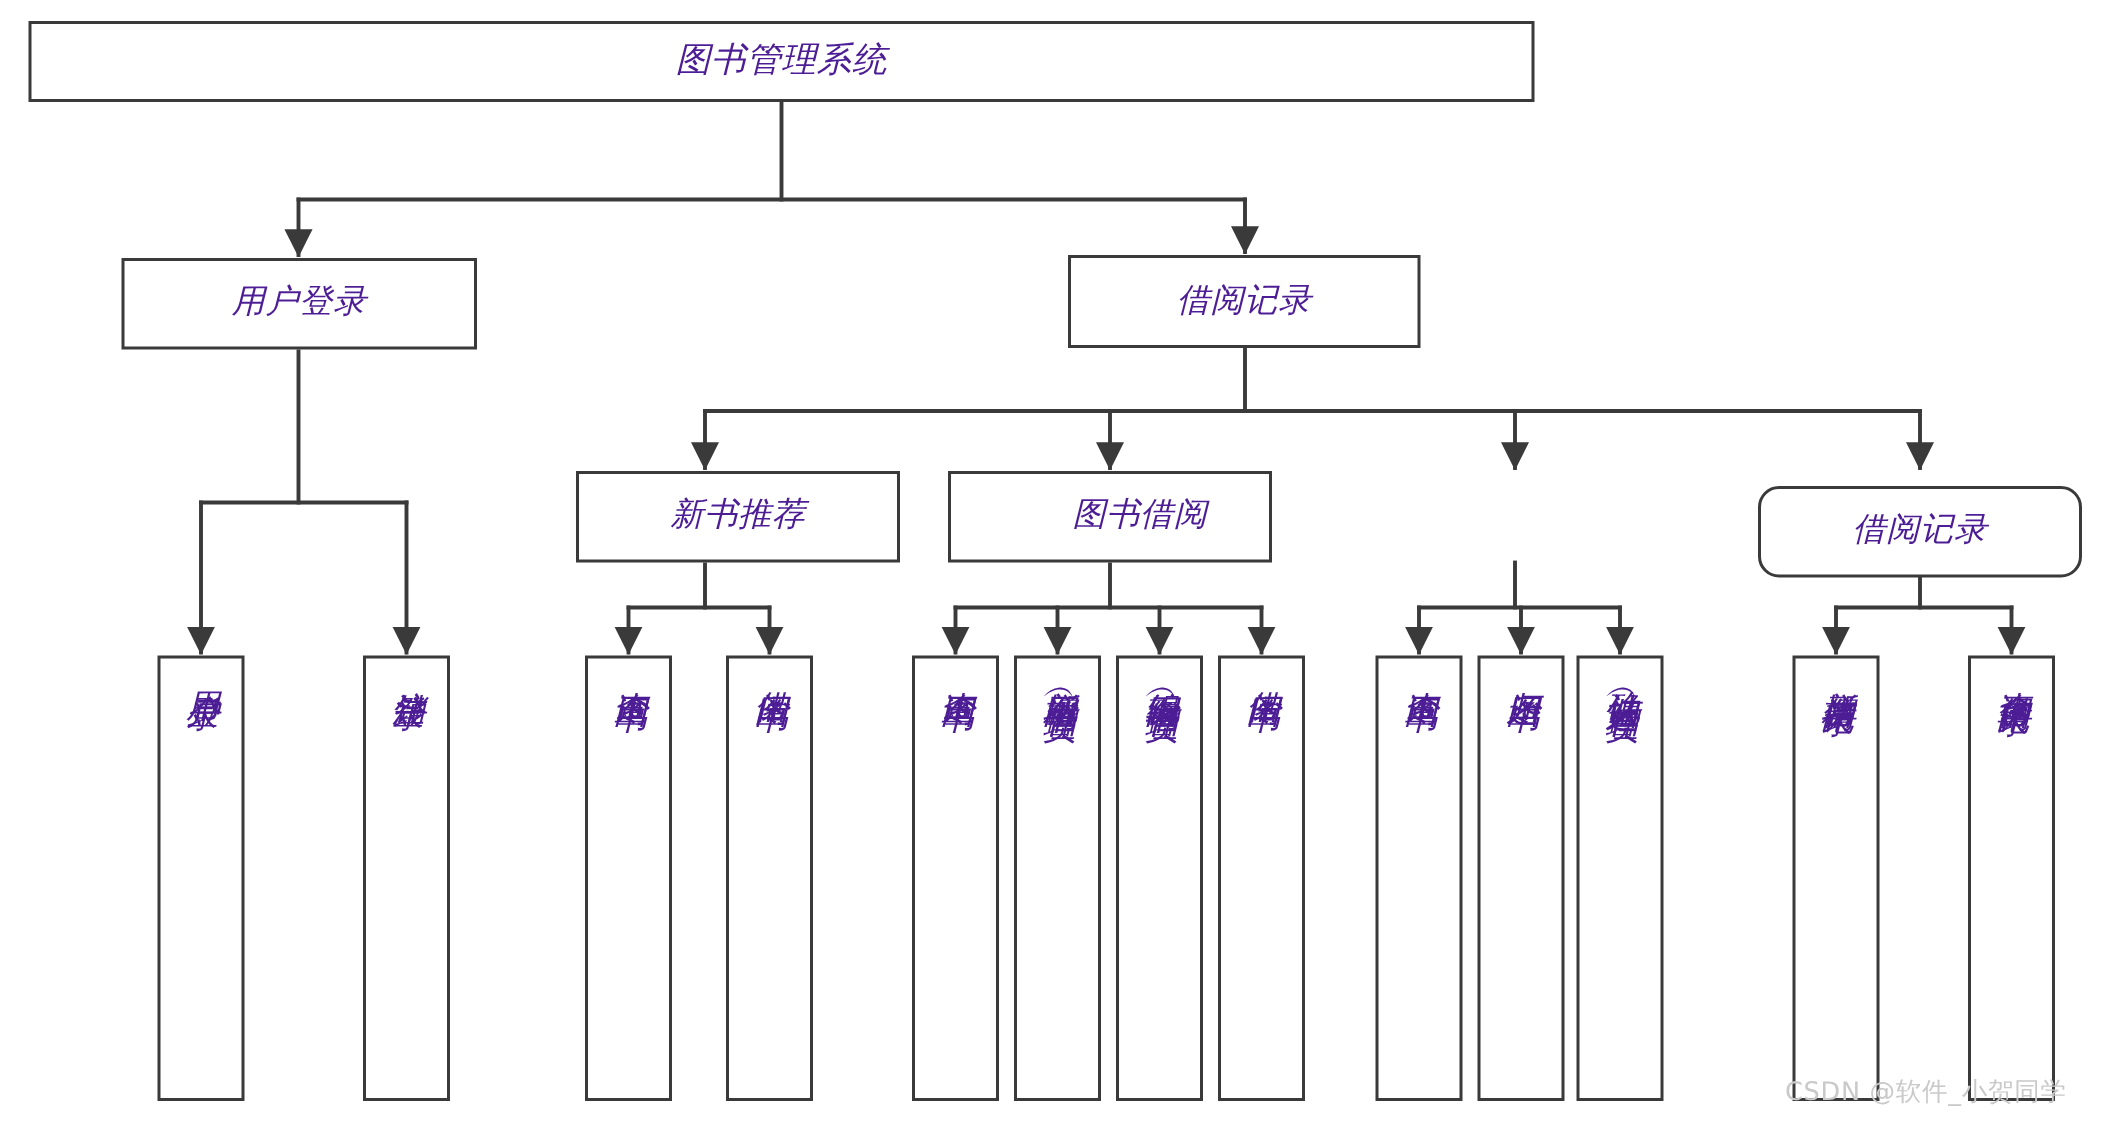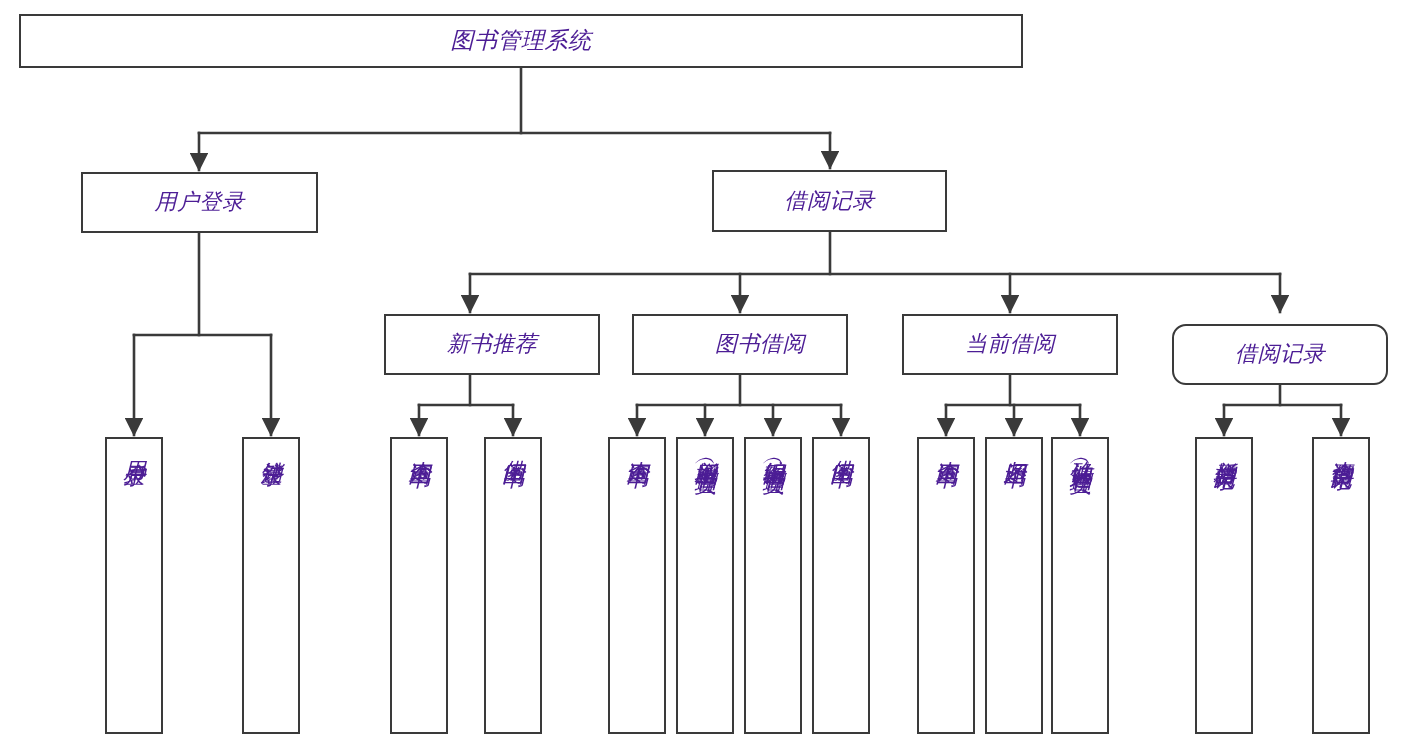--- a/index.html
+++ b/index.html
@@ -134,23 +134,20 @@
   <div class="node horiz" style="left:712px; top:170px; width:235px; height:62px;">
     <span class="label">借阅记录</span>
   </div>
 
   <div class="node horiz" style="left:362px; top:314px; width:216px; height:61px;margin-left:22px;">
     <span class="label">新书推荐</span>
   </div>
   <div class="node horiz" style="left:632px; top:314px; width:216px; height:61px;padding-left:40px;">
     <span class="label">图书借阅</span>
   </div>
-  <div class="node horiz" style="left:902px; top:314px; width:216px; height:61px;">
-    <span class="label">当前借阅</span>
-  </div>
   <div class="node horiz" style="left:1172px; top:324px; width:216px; height:61px;border-radius:14px;">
     <span class="label">借阅记录</span>
   </div>
 
   <div class="node vert" style="left:105px; top:437px; width:58px; height:297px;">
     <span class="label">用户登录</span>
   </div>
   <div class="node vert" style="left:242px; top:437px; width:58px; height:297px;">
     <span class="label">注销登录</span>
   </div>
@@ -181,14 +178,15 @@
   <div class="node vert" style="left:1051px; top:437px; width:58px; height:297px;">
     <span class="label">确认归还（管理员）</span>
   </div>
   <div class="node vert" style="left:1195px; top:437px; width:58px; height:297px;">
     <span class="label">新增借阅记录</span>
   </div>
   <div class="node vert" style="left:1312px; top:437px; width:58px; height:297px;">
     <span class="label">查询借阅记录</span>
   </div>
 
+  <div class="watermark" style="left:1190px; top:716px;">CSDN @软件_小贺同学</div>
 
 </div>
 
 </body></html>

